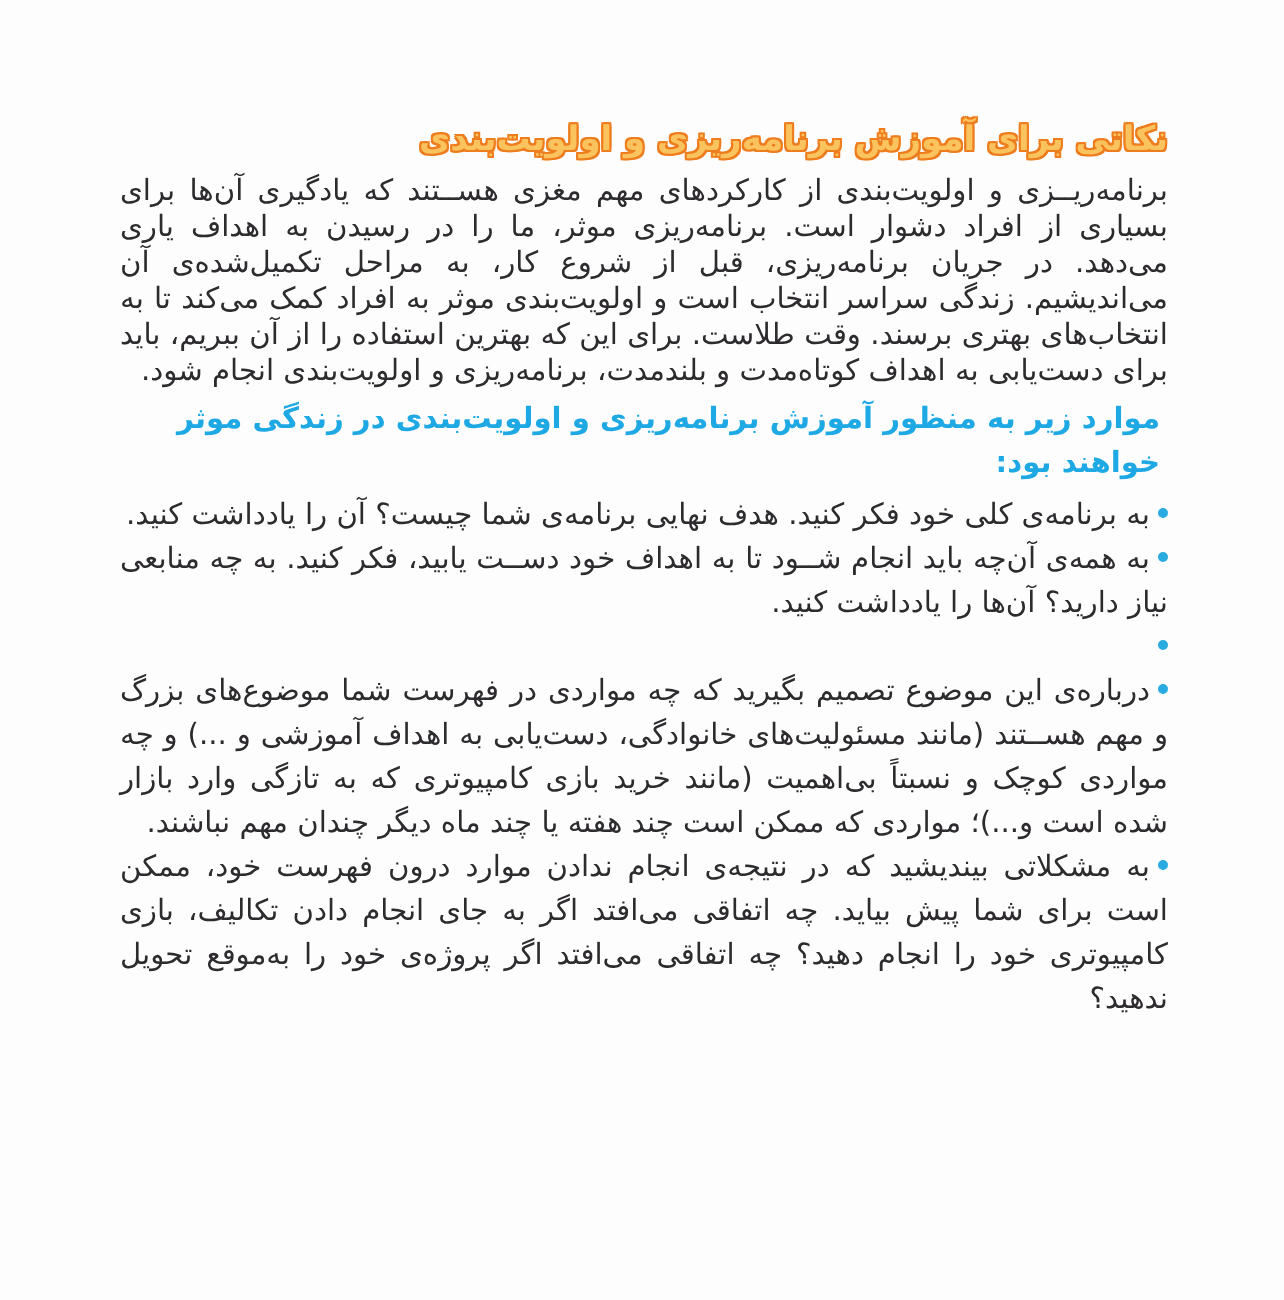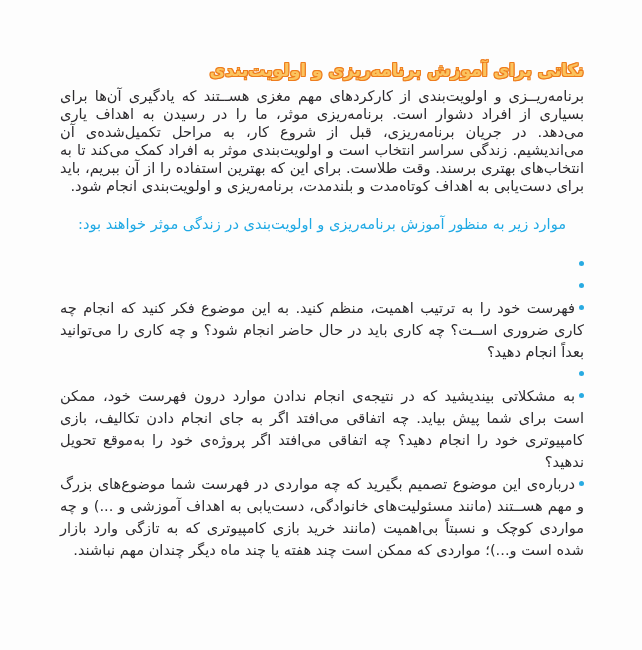--- a/index.html
+++ b/index.html
@@ -37,23 +37,23 @@
   }
   .intro {
     margin: 0;
     font-size: 14.6px;
     line-height: 18px;
     color: #2d2b2e;
     text-align: justify;
     text-justify: inter-word;
   }
   .subheading {
-    margin: 18px;
+    margin: 4px;
     font-size: 14.6px;
-    font-weight: 400;
+    font-weight: 700;
     line-height: 22px;
     color: #1fa9e4;
     text-align: right;
   }
   .bullets {
     margin: 0;
     padding: 0;
     list-style: none;
   }
   .bullets li {
@@ -79,21 +79,20 @@
 
 <div class="page">
 
   <h1 class="title">نکاتی برای آموزش برنامه‌ریزی و اولویت‌بندی</h1>
 
   <p class="intro">برنامه‌ریــزی و اولویت‌بندی از کارکردهای مهم مغزی هســتند که یادگیری آن‌ها برای بسیاری از افراد دشوار است. برنامه‌ریزی موثر، ما را در رسیدن به اهداف یاری می‌دهد. در جریان برنامه‌ریزی، قبل از شروع کار، به مراحل تکمیل‌شده‌ی آن می‌اندیشیم. زندگی سراسر انتخاب است و اولویت‌بندی موثر به افراد کمک می‌کند تا به انتخاب‌های بهتری برسند. وقت طلاست. برای این که بهترین استفاده را از آن ببریم، باید برای دست‌یابی به اهداف کوتاه‌مدت و بلندمدت، برنامه‌ریزی و اولویت‌بندی انجام شود.</p>
 
   <h2 class="subheading">موارد زیر به منظور آموزش برنامه‌ریزی و اولویت‌بندی در زندگی موثر خواهند بود:</h2>
 
   <ul class="bullets">
+    <li><span class="dot"></span><span>به برنامه‌ی کلی خود فکر کنید. هدف نهایی برنامه‌ی شما چیست؟ آن را یادداشت کنید.</span></li>
+    <li><span class="dot"></span><span>به همه‌ی آن‌چه باید انجام شــود تا به اهداف خود دســت یابید، فکر کنید. به چه منابعی نیاز دارید؟ آن‌ها را یادداشت کنید.</span></li>
     <li><span class="dot"></span></li>
-    <li><span class="dot"></span></li>
-    <li><span class="dot"></span><span>فهرست خود را به ترتیب اهمیت، منظم کنید. به این موضوع فکر کنید که انجام چه کاری ضروری اســت؟ چه کاری باید در حال حاضر انجام شود؟ و چه کاری را می‌توانید بعداً انجام دهید؟</span></li>
-    <li><span class="dot"></span></li>
+    <li><span class="dot"></span><span>درباره‌ی این موضوع تصمیم بگیرید که چه مواردی در فهرست شما موضوع‌های بزرگ و مهم هســتند (مانند مسئولیت‌های خانوادگی، دست‌یابی به اهداف آموزشی و ...) و چه مواردی کوچک و نسبتاً بی‌اهمیت (مانند خرید بازی کامپیوتری که به تازگی وارد بازار شده است و...)؛ مواردی که ممکن است چند هفته یا چند ماه دیگر چندان مهم نباشند.</span></li>
     <li><span class="dot"></span><span>به مشکلاتی بیندیشید که در نتیجه‌ی انجام ندادن موارد درون فهرست خود، ممکن است برای شما پیش بیاید. چه اتفاقی می‌افتد اگر به جای انجام دادن تکالیف، بازی کامپیوتری خود را انجام دهید؟ چه اتفاقی می‌افتد اگر پروژه‌ی خود را به‌موقع تحویل ندهید؟</span></li>
-    <li><span class="dot"></span><span>درباره‌ی این موضوع تصمیم بگیرید که چه مواردی در فهرست شما موضوع‌های بزرگ و مهم هســتند (مانند مسئولیت‌های خانوادگی، دست‌یابی به اهداف آموزشی و ...) و چه مواردی کوچک و نسبتاً بی‌اهمیت (مانند خرید بازی کامپیوتری که به تازگی وارد بازار شده است و...)؛ مواردی که ممکن است چند هفته یا چند ماه دیگر چندان مهم نباشند.</span></li>
   </ul>
 
 </div>
 
 </body></html>

